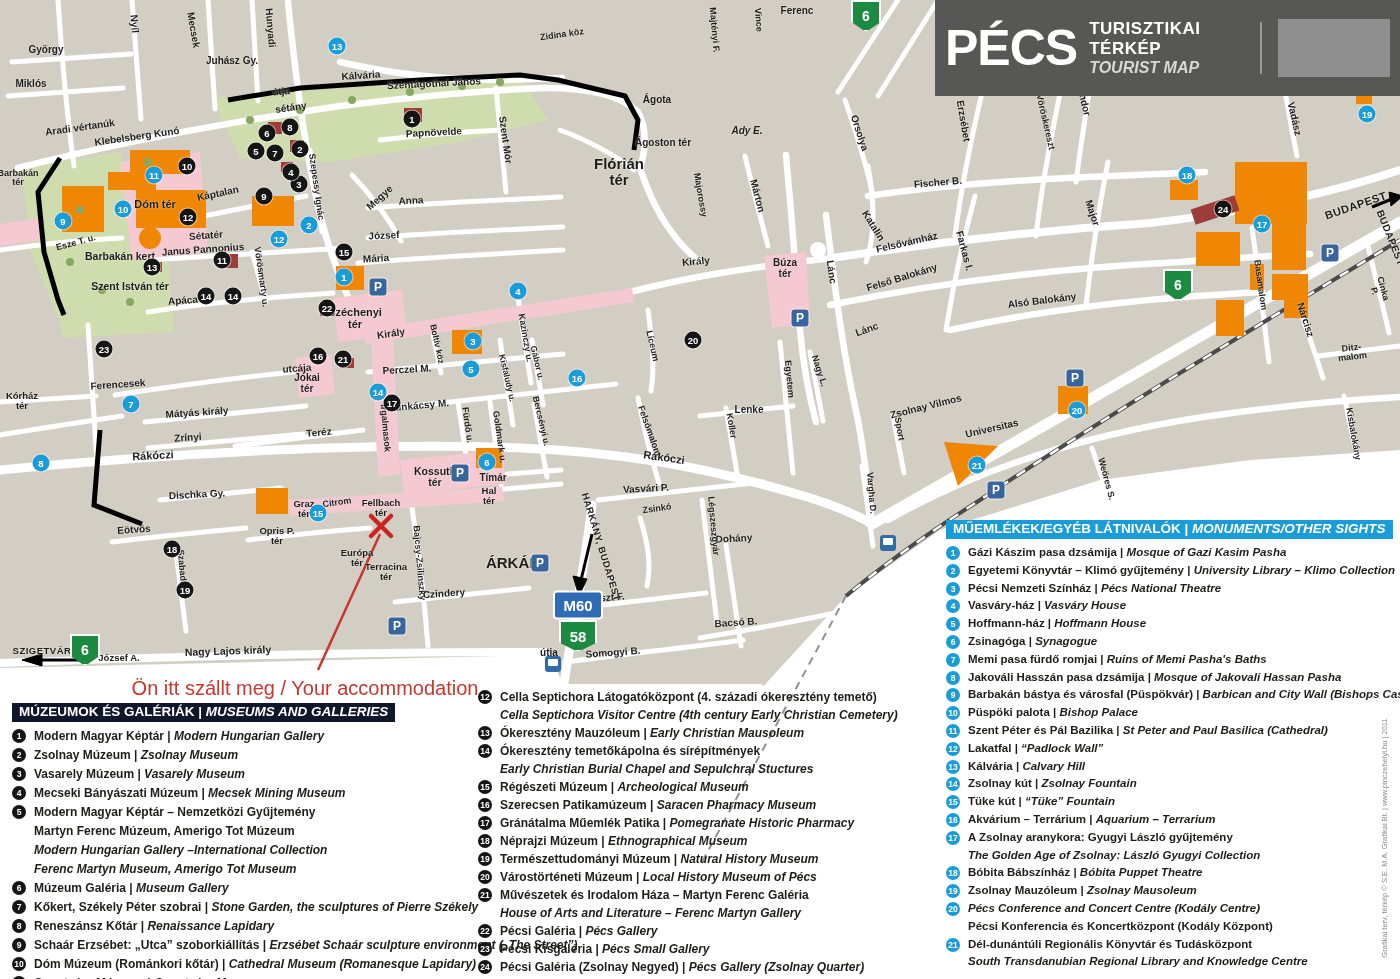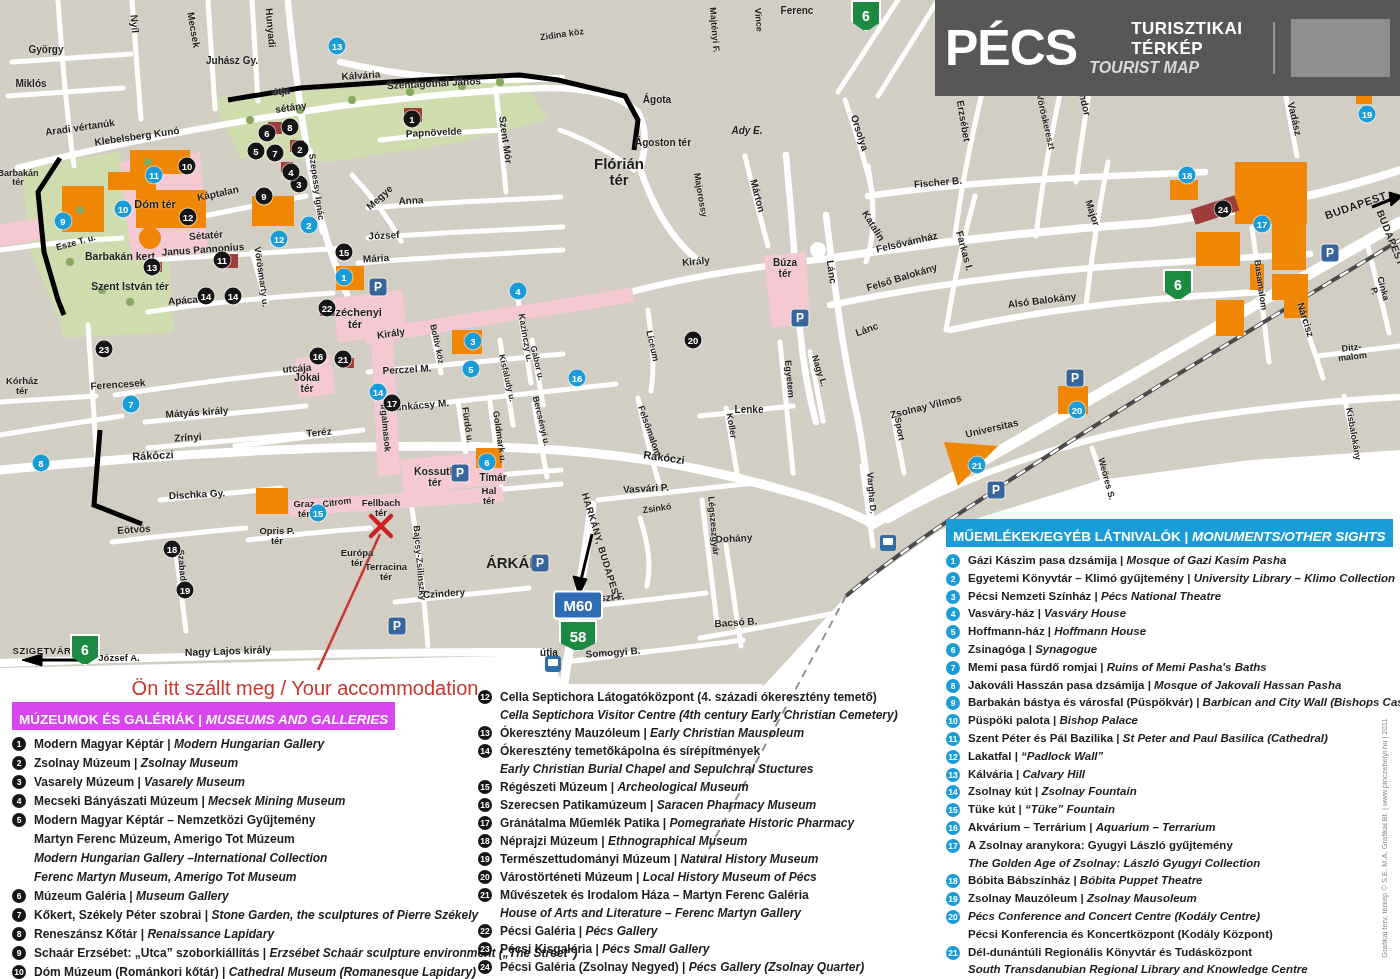--- a/index.html
+++ b/index.html
@@ -27,34 +27,34 @@
   .sh-m60{width:46px;height:25px;background:#2e6db5;border:2px solid #fff;border-radius:4px;font-size:15px;}
   .sh-58{width:34px;height:28px;background:#1c8a41;border:2px solid #fff;font-size:15px;
          clip-path:polygon(0 0,100% 0,100% 70%,50% 100%,0 70%);}
   .sh-6{width:26px;height:28px;background:#1c8a41;border:2px solid #fff;font-size:14px;
         clip-path:polygon(0 0,100% 0,100% 68%,50% 100%,0 68%);}
   
   #titleblock{position:absolute;left:935px;top:0;width:465px;height:96px;background:#575756;
               display:flex;align-items:center;gap:12px;padding:0 10px;box-sizing:border-box;}
   #titleblock .city{color:#fff;font-size:50px;font-weight:bold;letter-spacing:-1px;line-height:1;}
   #titleblock .subs{display:flex;flex-direction:column;justify-content:center;}
-  #titleblock .sub1{color:#fff;font-size:17px;font-weight:bold;letter-spacing:.5px;margin-left:42px;}
+  #titleblock .sub1{color:#fff;font-size:17px;font-weight:bold;letter-spacing:.5px;}
   #titleblock .sub2{color:#d8d8d8;font-size:16px;font-weight:bold;font-style:italic;}
   #titleblock .tdivider{width:2px;height:52px;background:#9a9a9a;margin-left:6px;}
   #titleblock .logobox{width:138px;height:58px;background:#8f8f8f;margin-left:4px;}
   
   #accom-note{position:absolute;left:305px;top:688px;transform:translate(-50%,-50%);
               color:#c5372f;font-size:20px;white-space:nowrap;}
   
   .legend{position:absolute;color:#1d1d1b;}
-  .lg-header{display:inline-block;padding:10px 7px 3px 7px;color:#fff;font-size:13.5px;font-weight:bold;
+  .lg-header{display:inline-block;padding:1px 7px 3px 7px;color:#fff;font-size:13.5px;font-weight:bold;
              margin-bottom:5px;white-space:nowrap;}
   .lg-header .it{font-style:italic;}
   #legend-museums{left:12px;top:702px;width:465px;}
-  #legend-museums .lg-header{background:#d946ef;}
+  #legend-museums .lg-header{background:#0f172a;}
   #mus-col2{left:478px;top:688px;width:470px;position:absolute;}
   #legend-monuments{left:946px;top:519px;width:452px;}
   #legend-monuments .lg-header{background:#1a9cd8;}
   .lg-item{position:relative;padding-left:22px;}
   .lnum{position:absolute;left:0;top:2px;width:14px;height:14px;border-radius:50%;color:#fff;
         font-size:8.5px;font-weight:bold;display:flex;align-items:center;justify-content:center;}
   .lnum.blk{background:#151515;}
   .lnum.blu{background:#1a9cd8;}
   .lrow{display:block;font-size:12px;font-weight:bold;white-space:nowrap;}
   .it{font-style:italic;}
@@ -319,21 +319,21 @@
       <div class="mlabel" style="left: 407px; top: 370px; font-size: 10px; transform: translate(-50%, -50%) rotate(-3deg);">Perczel M.</div>
       <div class="mlabel" style="left: 418px; top: 406px; font-size: 10px; transform: translate(-50%, -50%) rotate(-5deg);">Munkácsy M.</div>
       <div class="mlabel" style="left: 307px; top: 383px; font-size: 10px; transform: translate(-50%, -50%) rotate(0deg);">Jókai
 tér</div>
       <div class="mlabel" style="left: 385px; top: 428px; font-size: 9px; transform: translate(-50%, -50%) rotate(85deg);">Irgalmasok</div>
       <div class="mlabel" style="left: 319px; top: 433px; font-size: 10px; transform: translate(-50%, -50%) rotate(-5deg);">Teréz</div>
       <div class="mlabel" style="left: 197px; top: 413px; font-size: 10px; transform: translate(-50%, -50%) rotate(-4deg);">Mátyás király</div>
       <div class="mlabel" style="left: 188px; top: 438px; font-size: 10px; transform: translate(-50%, -50%) rotate(-4deg);">Zrínyi</div>
       <div class="mlabel" style="left: 118px; top: 385px; font-size: 10px; transform: translate(-50%, -50%) rotate(-4deg);">Ferencesek</div>
       <div class="mlabel" style="left: 297px; top: 369px; font-size: 10px; transform: translate(-50%, -50%) rotate(-4deg);">utcája</div>
-      <div class="mlabel" style="left: 22px; top: 386px; font-size: 9.5px; transform: translate(-50%, -50%) rotate(0deg);">Kórház
+      <div class="mlabel" style="left: 22px; top: 401px; font-size: 9.5px; transform: translate(-50%, -50%) rotate(0deg);">Kórház
 tér</div>
       <div class="mlabel" style="left: 437px; top: 344px; font-size: 8.5px; transform: translate(-50%, -50%) rotate(78deg);">Boltív köz</div>
       <div class="mlabel" style="left: 525px; top: 338px; font-size: 9px; transform: translate(-50%, -50%) rotate(80deg);">Kazinczy u.</div>
       <div class="mlabel" style="left: 507px; top: 378px; font-size: 8.5px; transform: translate(-50%, -50%) rotate(77deg);">Kisfaludy u.</div>
       <div class="mlabel" style="left: 537px; top: 363px; font-size: 8.5px; transform: translate(-50%, -50%) rotate(77deg);">Gábor u.</div>
       <div class="mlabel" style="left: 499px; top: 437px; font-size: 9px; transform: translate(-50%, -50%) rotate(82deg);">Goldmark u.</div>
       <div class="mlabel" style="left: 467px; top: 425px; font-size: 9px; transform: translate(-50%, -50%) rotate(82deg);">Fürdő u.</div>
       <div class="mlabel" style="left: 541px; top: 421px; font-size: 8.5px; transform: translate(-50%, -50%) rotate(77deg);">Bercsényi u.</div>
       <div class="mlabel" style="left: 435px; top: 477px; font-size: 10.5px; transform: translate(-50%, -50%) rotate(0deg);">Kossuth
 tér</div>

